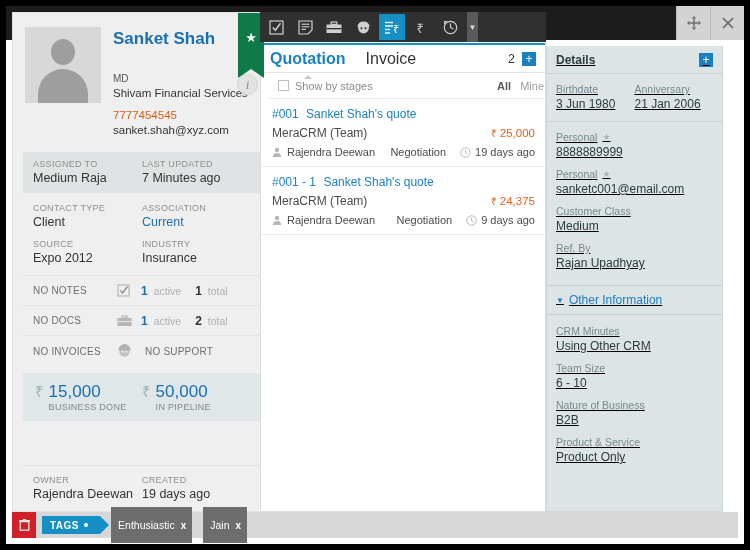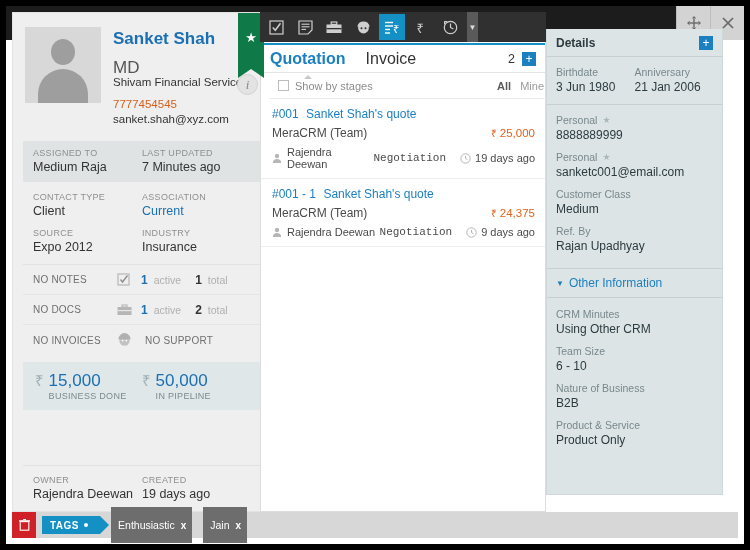--- a/index.html
+++ b/index.html
@@ -69,21 +69,21 @@
     width: 76px; height: 76px; background: #d8d8d8; flex: 0 0 76px;
     position: relative; overflow: hidden;
   }
   .avatar:before { content:""; position:absolute; left:26px; top:12px; width:24px; height:26px;
     border-radius:50%; background:#9e9e9e; }
   .avatar:after { content:""; position:absolute; left:13px; top:42px; width:50px; height:44px;
     border-radius:26px 26px 0 0; background:#9e9e9e; }
 
   .hdr-txt { padding-left: 12px; padding-top: 2px; min-width: 0; }
   .cname { color: #1b6fb3; font-size: 17px; font-weight: bold; line-height: 20px; }
-  .cdesig { color: #555; font-size: 17px; margin-top: 12px; line-height: 14px; }
+  .cdesig { color: #555; font-size: 10px; margin-top: 23px; line-height: 14px; }
   .corg { color: #333; font-size: 11.5px; line-height: 15px; }
   .cphone { color: #d4601a; font-size: 11.5px; margin-top: 7px; line-height: 15px; }
   .cmail { color: #333; font-size: 11.5px; line-height: 15px; }
 
   .band {
     background: #dfe3e4; margin: 4px 10px 0 10px; padding: 7px 10px 8px 10px;
     display: flex;
   }
   .plain {
     margin: 0 10px; padding: 10px 10px 8px 10px; display: flex;
@@ -201,29 +201,29 @@
   .qitem { padding: 8px 10px 8px 11px; border-bottom: 1px solid #ededed; }
   .qtitle { font-size: 12px; color: #1b7fc0; }
   .qtitle .num { font-weight: normal; margin-right: 4px; }
   .qrow2 { display: flex; align-items: center; margin-top: 5px; }
   .qteam { font-size: 12px; color: #4a4a4a; flex: 1; }
   .qrs { color: #e2621a; font-size: 10px; margin-right: 3px; }
   .qamt { color: #e2621a; font-size: 11.5px; }
   .qrow3 { display: flex; align-items: center; margin-top: 6px; }
   .qavatar { color: #b6b6b6; margin-right: 5px; display: flex; }
   .qperson { font-size: 11px; color: #4a4a4a; flex: 1; }
-  .qstage { font-size: 11px; color: #4a4a4a; margin-right: 14px; font-family: Liberation Mono, monospace; }
+  .qstage { font-size: 11px; color: #4a4a4a; margin-right: 14px; }
   .qclock { color: #b6b6b6; margin-right: 4px; display: flex; }
   .qtime { font-size: 11px; color: #4a4a4a; }
 
   
   .right {
-    position: absolute; left: 540px; top: 23px;
+    position: absolute; left: 540px; top: 40px;
     width: 177px; height: 466px; background: #dde4e6;
-    border: 1px solid #cfd8da; border-top: none;
+    border: 1px solid #cfd8da; border-top: none; text-decoration: underline;
   }
   .dhdr {
     height: 28px; display: flex; align-items: center; padding: 0 9px;
     border-bottom: 1px solid #c6d0d2;
   }
   .dhdr .t { font-size: 12px; color: #2d3c41; font-weight: bold; flex: 1; }
   .dates { display: flex; padding: 9px 9px 10px 9px; border-bottom: 1px solid #c6d0d2; }
   .dcell { flex: 1; }
   .dlbl { color: #77888c; font-size: 10.5px; }
   .dval { color: #2b3b40; font-size: 12px; margin-top: 2px; }

